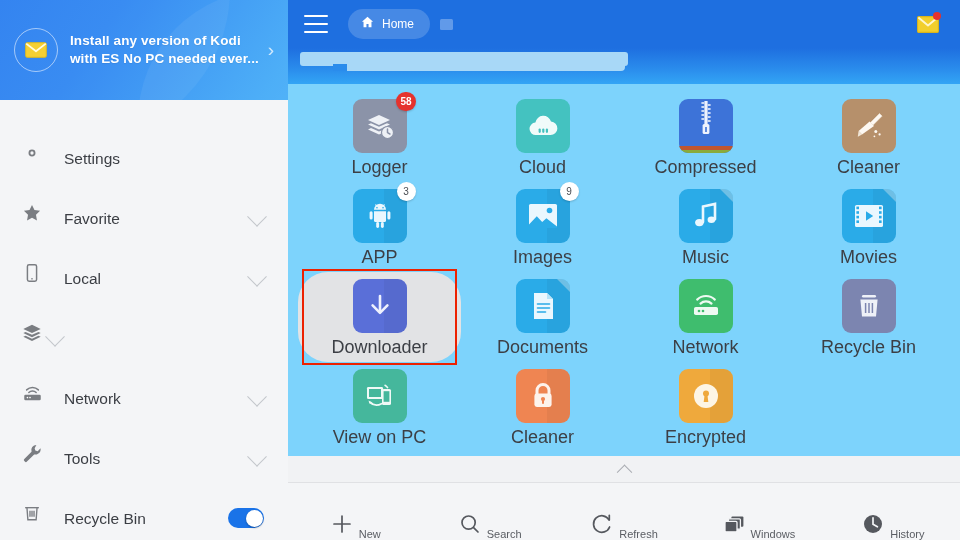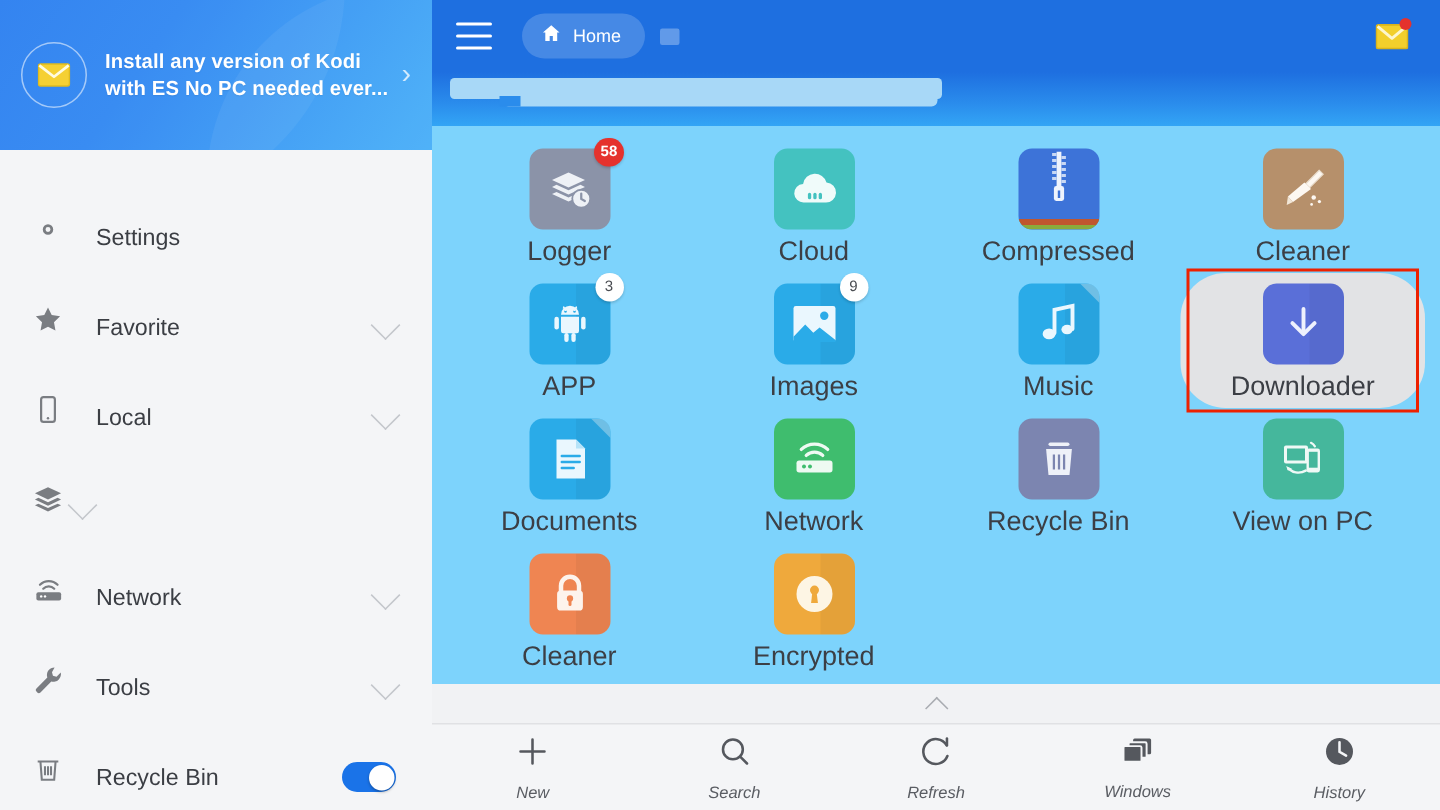--- a/index.html
+++ b/index.html
@@ -300,25 +300,24 @@
   }
   #bottombar {
     height: 58px;
     background: #f4f5f7;
     border-top: 1px solid #e0e1e4;
     display: flex;
     flex: 0 0 58px;
   }
   .bb-item {
     flex: 1;
-    display: flex; flex-direction: column;
-    align-items: center; justify-content: center;
+    display: flex; 
+    align-items: flex-end; justify-content: center;
     cursor: pointer;
     gap: 5px;
-    font-style: italic;
   }
   .bb-label { font-size: 11px; color: #5a5d63; }
 </style>
 </head>
 <body>
 
 <div id="app">
 
   <div id="sidebar">
 
@@ -578,20 +577,43 @@
               <svg width="30" height="32" viewBox="0 0 30 32" style="position:relative;z-index:2">
                 <path d="M12 22V6.5l12-2.6v15.4" fill="none" stroke="#eaf7fe" stroke-width="2.6" stroke-linecap="round"></path>
                 <ellipse cx="8.4" cy="22.6" rx="4.3" ry="3.6" fill="#eaf7fe"></ellipse>
                 <ellipse cx="20.4" cy="19.7" rx="3.8" ry="3.2" fill="#eaf7fe"></ellipse>
               </svg>
             </div>
           </div>
           <div class="cell-label">Music</div>
         </div>
 
+        <div class="cell">
+          <div class="tile-wrap">
+            <div class="tile" style="background:#2aabe8">
+              <div class="fold"></div>
+              <div class="shine"></div>
+              <svg width="34" height="26" viewBox="0 0 34 26" style="position:relative;z-index:2">
+                <rect x="3" y="2" width="28" height="22" rx="1.6" fill="#eaf7fe"></rect>
+                <g fill="#2aabe8">
+                  <rect x="4.4" y="3.6" width="2.6" height="2.6"></rect>
+                    <rect x="4.4" y="8.2" width="2.6" height="2.6"></rect>
+                  <rect x="4.4" y="12.8" width="2.6" height="2.6"></rect>
+                    <rect x="4.4" y="17.4" width="2.6" height="2.6"></rect>
+                  <rect x="27" y="3.6" width="2.6" height="2.6"></rect>
+                    <rect x="27" y="8.2" width="2.6" height="2.6"></rect>
+                  <rect x="27" y="12.8" width="2.6" height="2.6"></rect>
+                    <rect x="27" y="17.4" width="2.6" height="2.6"></rect>
+                </g>
+                <path d="M14 8.2l7.2 4.8-7.2 4.8z" fill="#2aabe8"></path>
+              </svg>
+            </div>
+          </div>
+          <div class="cell-label">Movies</div>
+        </div>
 
         <div class="cell selected">
           <div class="tile-wrap">
             <div class="tile" style="background:#5a6fd8">
               <div class="shine"></div>
               <svg width="30" height="30" viewBox="0 0 30 30" style="position:relative;z-index:2">
                 <path d="M15 5v16" stroke="#eef1fd" stroke-width="2.6" stroke-linecap="round" fill="none"></path>
                 <path d="M7.6 14.4L15 21.8l7.4-7.4" stroke="#eef1fd" stroke-width="2.6" stroke-linecap="round" stroke-linejoin="round" fill="none"></path>
               </svg>
             </div>

